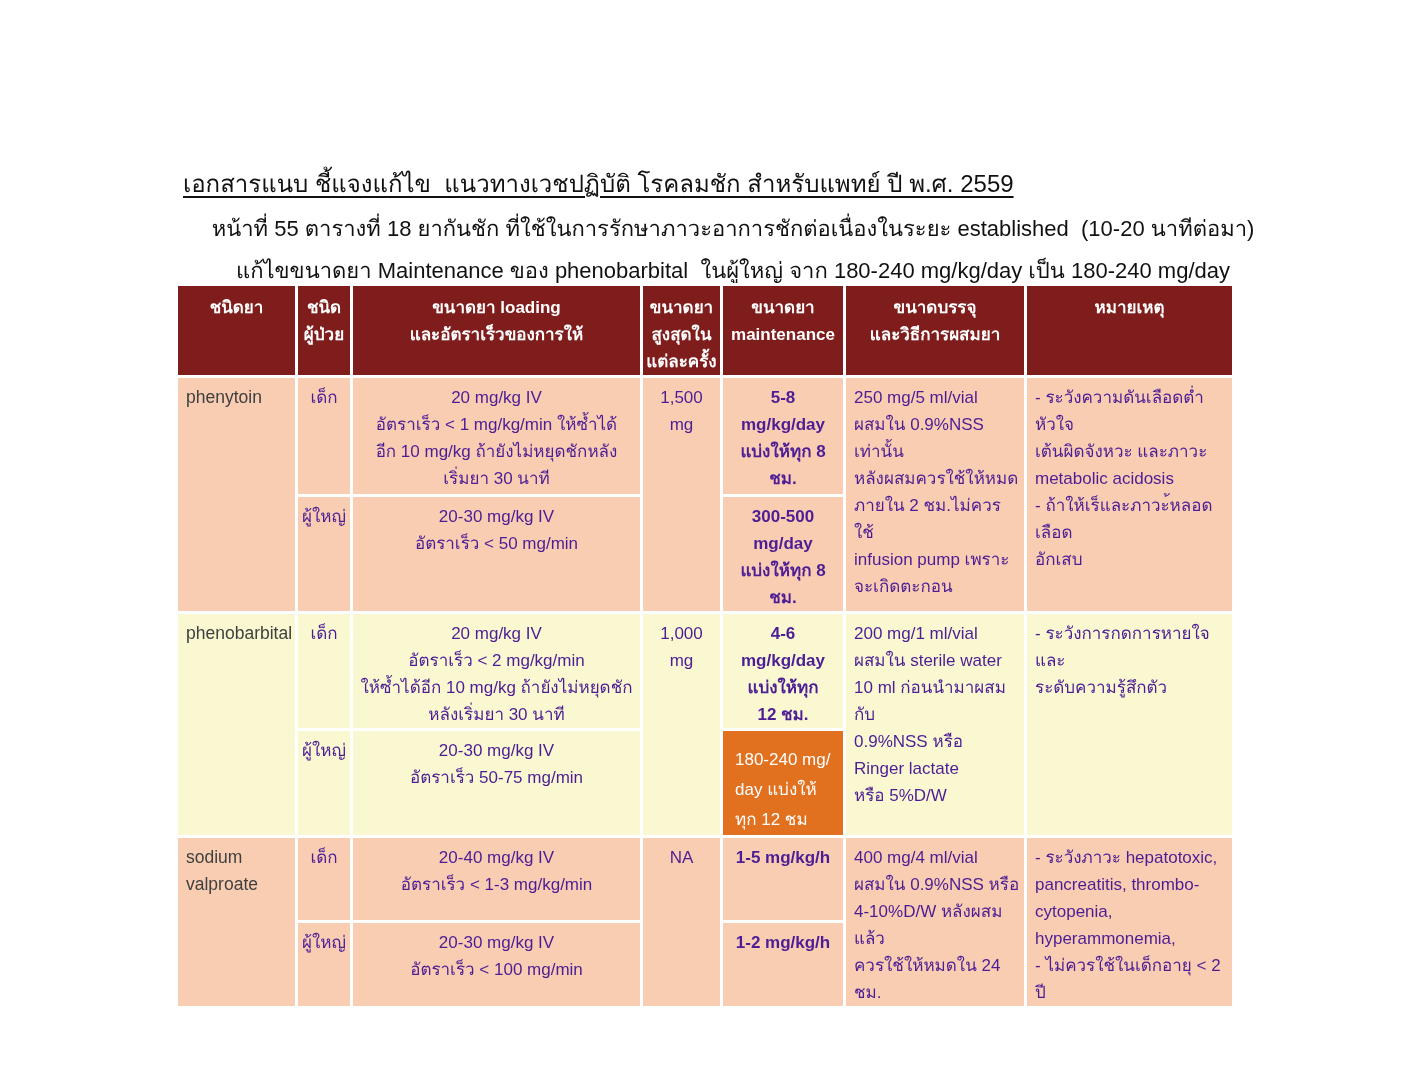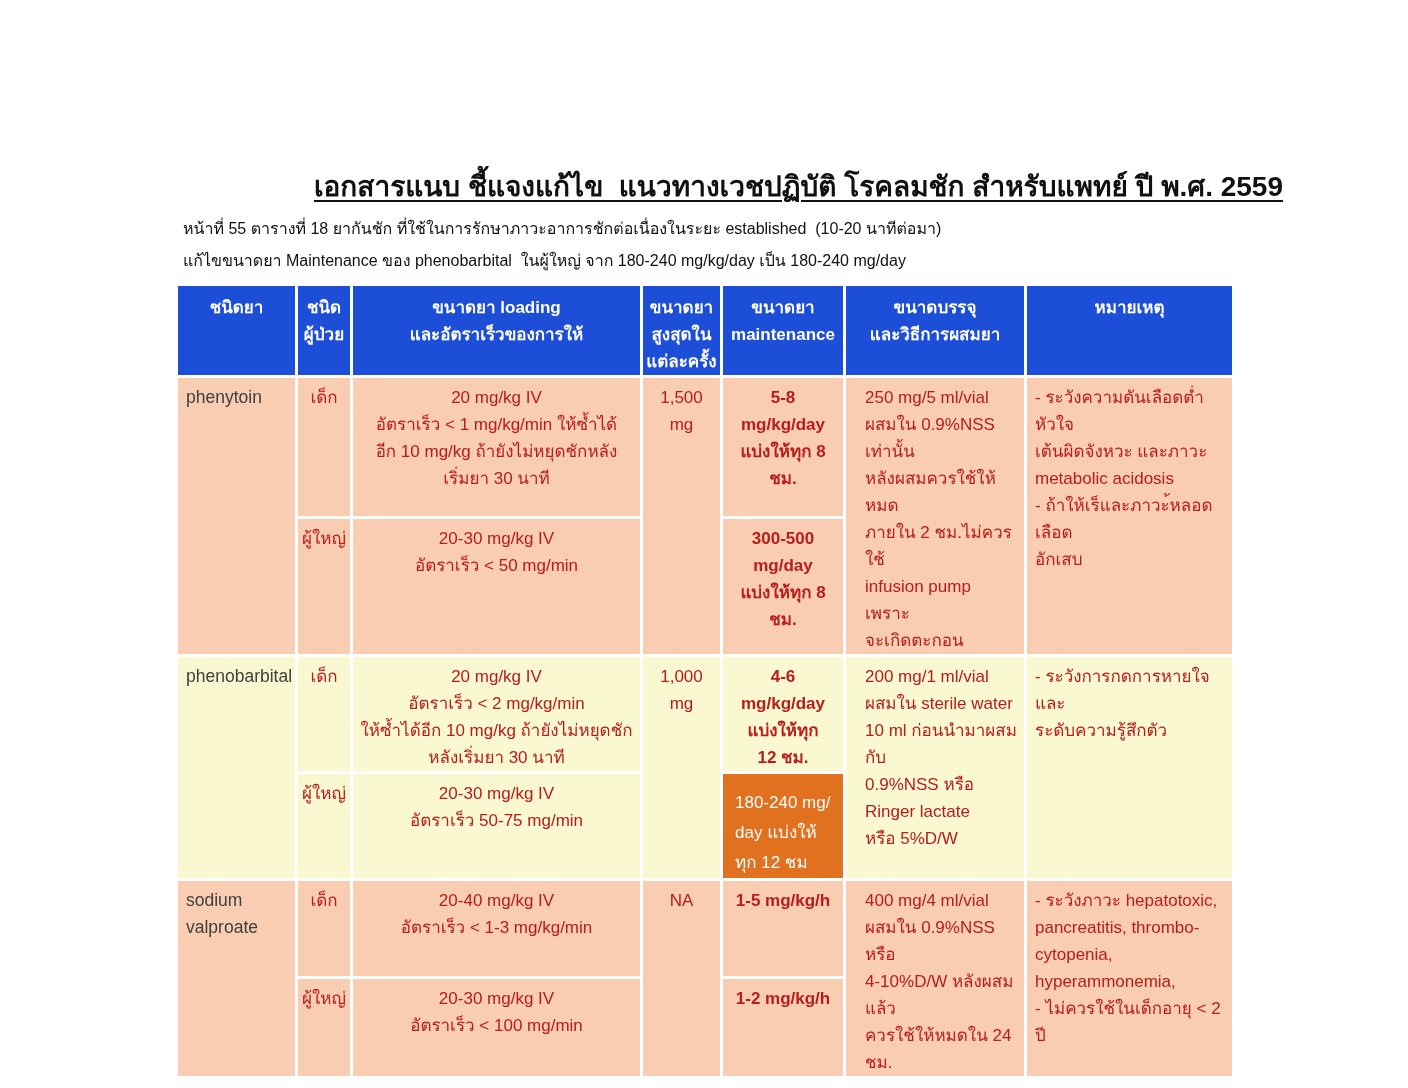--- a/index.html
+++ b/index.html
@@ -16,77 +16,77 @@
     overflow: hidden;
   }
   #title-block {
     position: absolute;
     left: 183px;
     top: 164px;
     width: 1100px;
     color: #111111;
   }
   .title-line1 {
-    font-size: 28px;
-    font-weight: bold;
+    font-size: 24px;
+    font-weight: normal;
     text-decoration: underline;
     text-underline-offset: 4px;
     text-decoration-thickness: 2px;
     white-space: pre-wrap;
     margin: 0 0 8px 0;
-    text-align: right;
   }
   .title-line {
-    font-size: 16px;
+    font-size: 22px;
     font-weight: normal;
     white-space: pre-wrap;
     margin: 0 0 7px 0;
+    text-align: center;
   }
   #drug-table {
     position: absolute;
     left: 175px;
     top: 283px;
     width: 1057px;
     border-collapse: collapse;
     table-layout: fixed;
   }
   #drug-table th, #drug-table td {
     border: 3px solid #ffffff;
     vertical-align: top;
     white-space: pre-line;
     overflow: hidden;
   }
   #drug-table th {
-    background: #1d4ed8;
+    background: #7f1d1d;
     color: #ffffff;
     font-size: 17px;
     font-weight: bold;
     text-align: center;
     padding: 8px 2px 0 2px;
     line-height: 27px;
   }
   td {
     font-size: 17px;
-    color: #b91c1c;
+    color: #4c1d95;
     line-height: 27px;
     padding: 6px 4px 0 4px;
   }
   .bg-peach { background: #F9CDB2; }
   .bg-yellow { background: #FAF8D1; }
   td.drug {
     text-align: left;
     padding-left: 8px;
     color: #404040;
     font-size: 17.5px;
   }
   td.patient { text-align: center; }
   td.loading { text-align: center; }
   td.max     { text-align: center; }
   td.maint   { text-align: center; font-weight: bold; }
-  td.mix     { text-align: left; padding-left: 19px; }
+  td.mix     { text-align: left; padding-left: 8px; }
   td.note    { text-align: left; padding-left: 8px; }
   td.maint-highlight {
     background: #E1701F;
     color: #ffffff;
     text-align: left;
     padding: 14px 4px 0 12px;
     line-height: 30px;
   }
 </style>
 </head>

